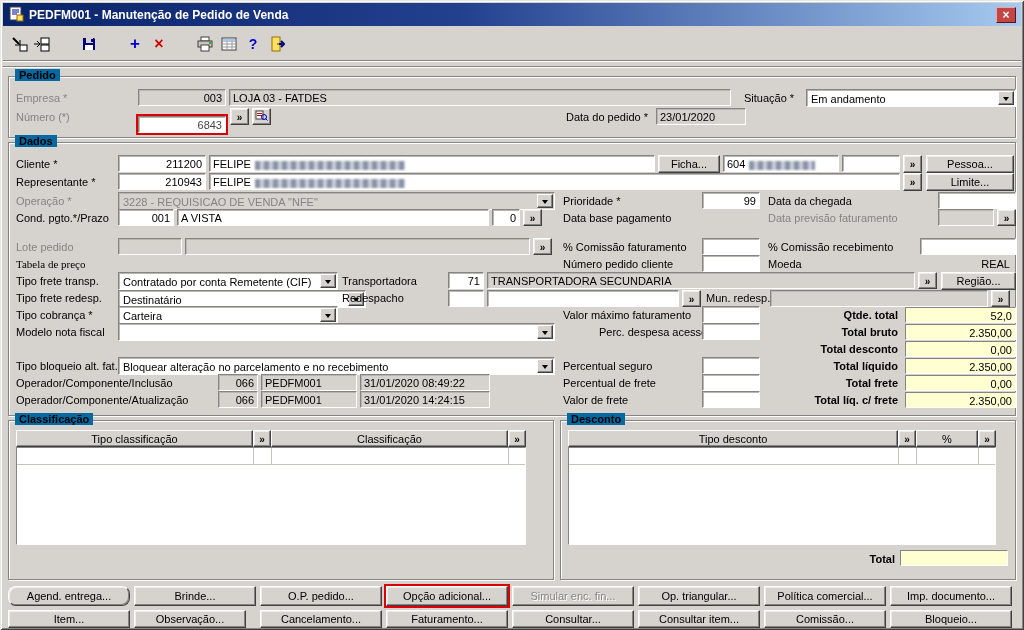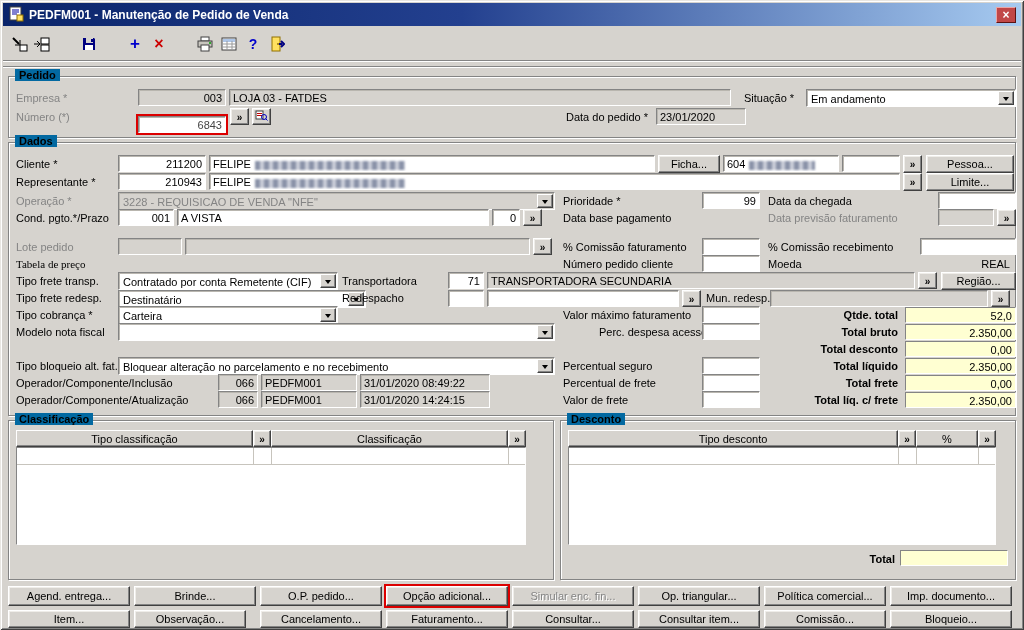--- a/index.html
+++ b/index.html
@@ -298,21 +298,21 @@
   <div class="hcell" style="left:916px;top:430px;width:62px;">%</div>
   <div class="btn sm" style="left:978px;top:430px;width:18px;height:17px;">»</div>
   <div class="gridwhite" style="left:568px;top:447px;width:428px;height:98px;"></div>
   <div class="vline" style="left:898px;top:448px;height:16px;"></div>
   <div class="vline" style="left:916px;top:448px;height:16px;"></div>
   <div class="vline" style="left:978px;top:448px;height:16px;"></div>
   <div class="hline" style="left:569px;top:464px;width:426px;"></div>
   <span class="tot" style="left:760px;top:553px;width:135px;">Total</span>
   <div class="yellow" style="left:900px;top:550px;width:108px;"></div>
 
-  <div class="btn" style="left:8px;top:586px;width:122px;height:20px;">Agend. entrega...</div>
+  <div class="btn" style="left:8px;top:586px;width:122px;height:20px;border-radius:8px;">Agend. entrega...</div>
   <div class="btn" style="left:134px;top:586px;width:122px;height:20px;">Brinde...</div>
   <div class="btn" style="left:260px;top:586px;width:122px;height:20px;">O.P. pedido...</div>
   <div class="btn red-annot" style="left:386px;top:586px;width:122px;height:20px;">Opção adicional...</div>
   <div class="btn dis" style="left:512px;top:586px;width:122px;height:20px;">Simular enc. fin...</div>
   <div class="btn" style="left:638px;top:586px;width:122px;height:20px;">Op. triangular...</div>
   <div class="btn" style="left:764px;top:586px;width:122px;height:20px;">Política comercial...</div>
   <div class="btn" style="left:890px;top:586px;width:122px;height:20px;">Imp. documento...</div>
 
   <div class="btn" style="left:8px;top:610px;width:122px;height:18px;">Item...</div>
   <div class="btn" style="left:134px;top:610px;width:112px;height:18px;">Observação...</div>

